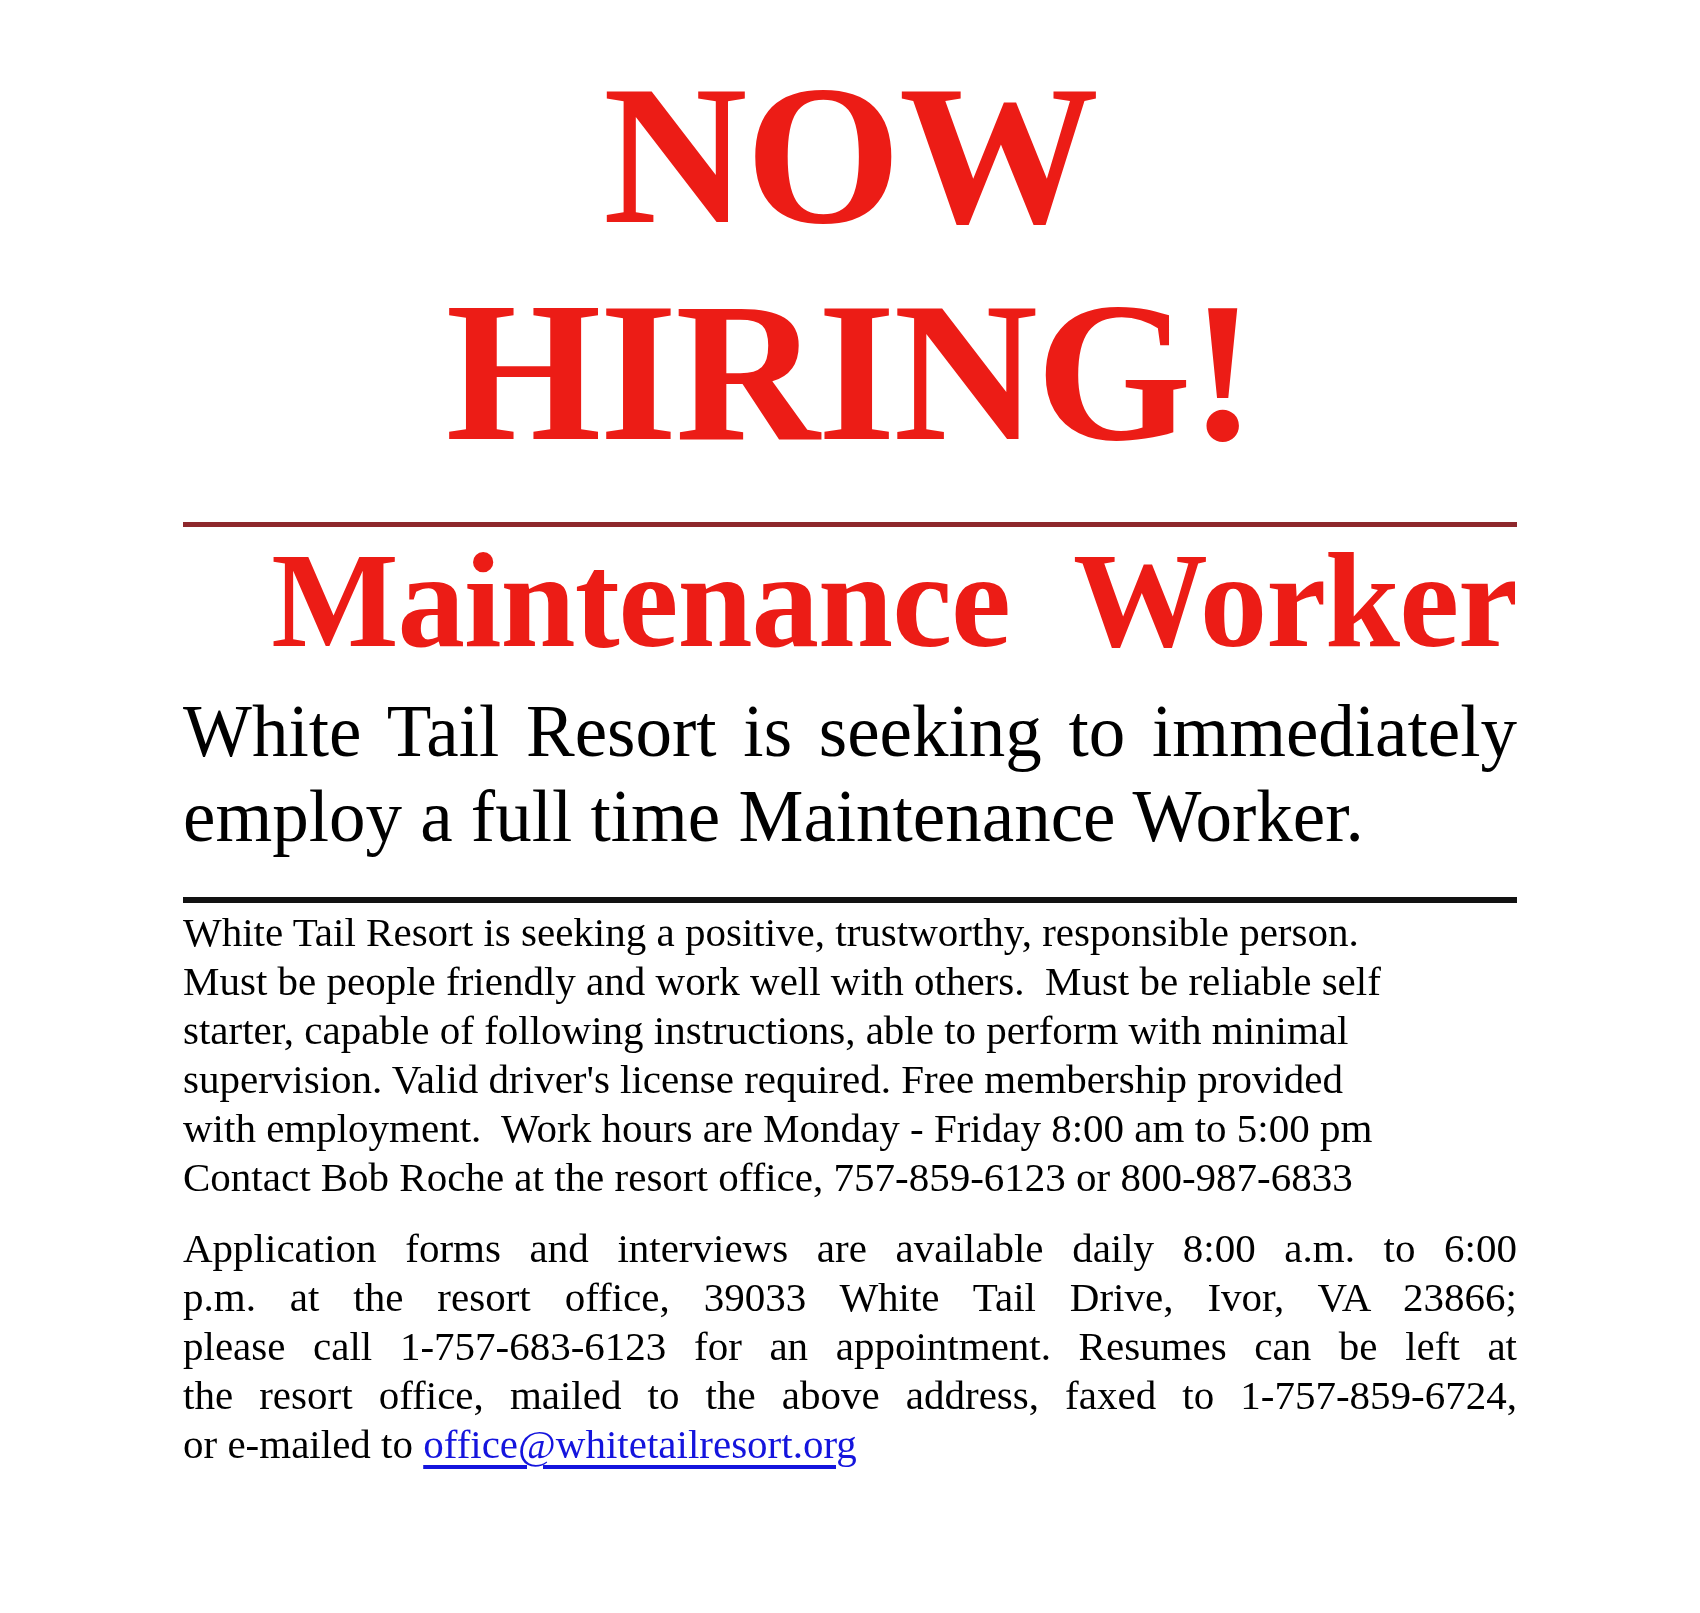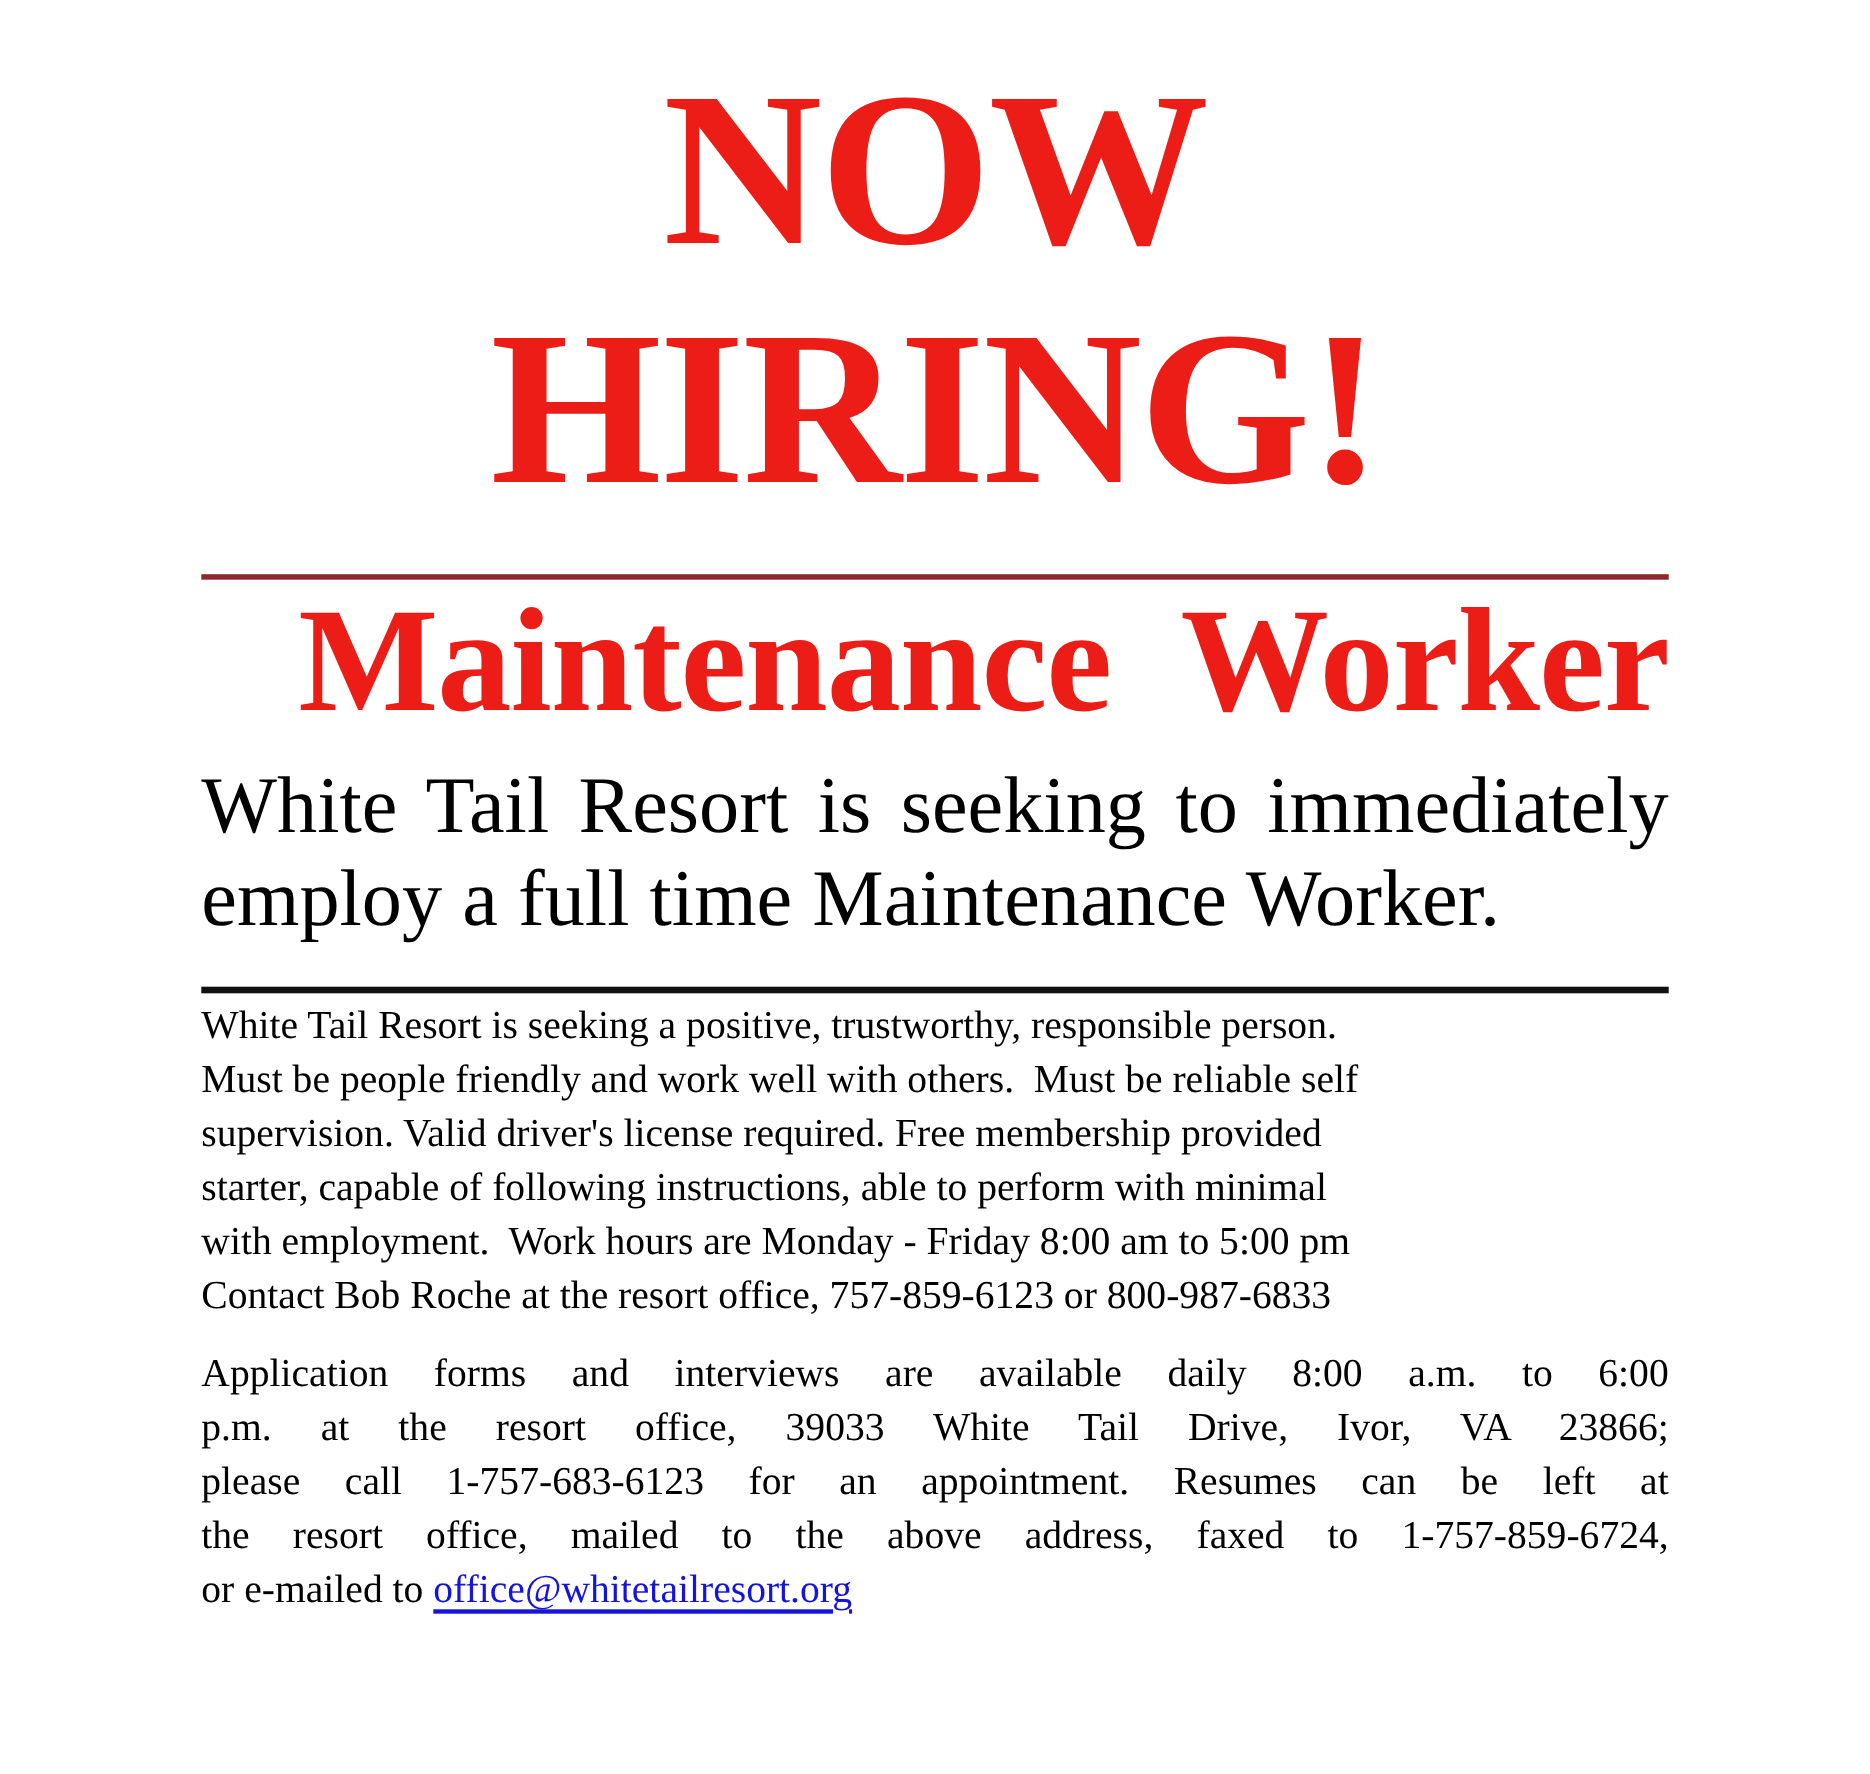--- a/index.html
+++ b/index.html
@@ -45,21 +45,21 @@
     line-height: 85px;
   }
   .rule-black {
     height: 0;
     border: 0;
     border-top: 6px solid #111111;
     margin: 38px 0 0 0;
   }
   .body-text {
     margin-top: 5px;
-    font-size: 36px;
+    font-size: 41px;
     line-height: 49px;
   }
   .para2 { margin-top: 22px; }
 
   .line-pre  { white-space: pre; }
   .line-just { text-align: justify; text-align-last: justify; }
 
   .email-link {
     color: #1414dd;
     text-decoration: underline;
@@ -86,22 +86,22 @@
     <div class="intro">
       <div class="line-just">White Tail Resort is seeking to immediately</div>
       <div class="line-pre">employ a full time Maintenance Worker.</div>
     </div>
 
     <div class="rule-black"></div>
 
     <div class="body-text">
       <div class="line-pre">White Tail Resort is seeking a positive, trustworthy, responsible person.</div>
       <div class="line-pre">Must be people friendly and work well with others.  Must be reliable self</div>
+      <div class="line-pre">starter, capable of following instructions, able to perform with minimal</div>
       <div class="line-pre">supervision. Valid driver's license required. Free membership provided</div>
-      <div class="line-pre">starter, capable of following instructions, able to perform with minimal</div>
       <div class="line-pre">with employment.  Work hours are Monday - Friday 8:00 am to 5:00 pm</div>
       <div class="line-pre">Contact Bob Roche at the resort office, 757-859-6123 or 800-987-6833</div>
     </div>
 
     <div class="body-text para2">
       <div class="line-just">Application forms and interviews are available daily 8:00 a.m. to 6:00</div>
       <div class="line-just">p.m. at the resort office, 39033 White Tail Drive, Ivor, VA 23866;</div>
       <div class="line-just">please call 1-757-683-6123 for an appointment.  Resumes can be left at</div>
       <div class="line-just">the resort office, mailed to the above address, faxed to 1-757-859-6724,</div>
       <div class="line-pre"><span>or e-mailed to </span><a class="email-link" href="#">office@whitetailresort.org</a></div>

